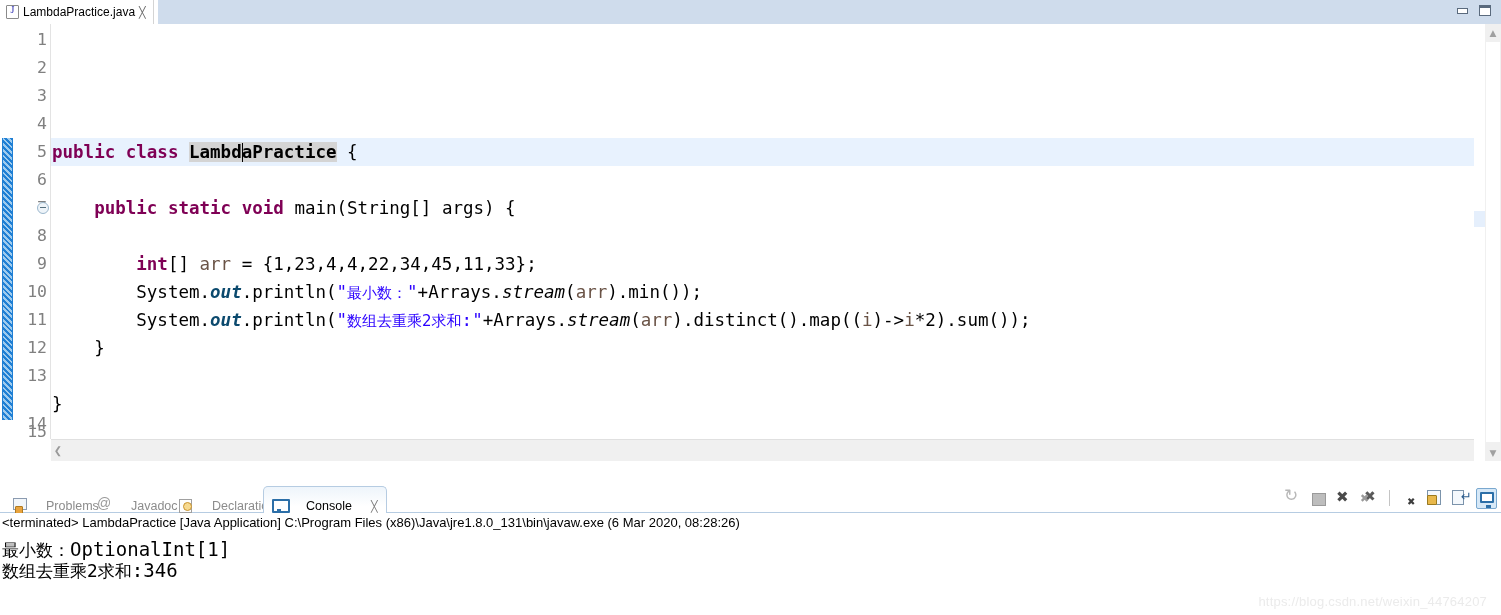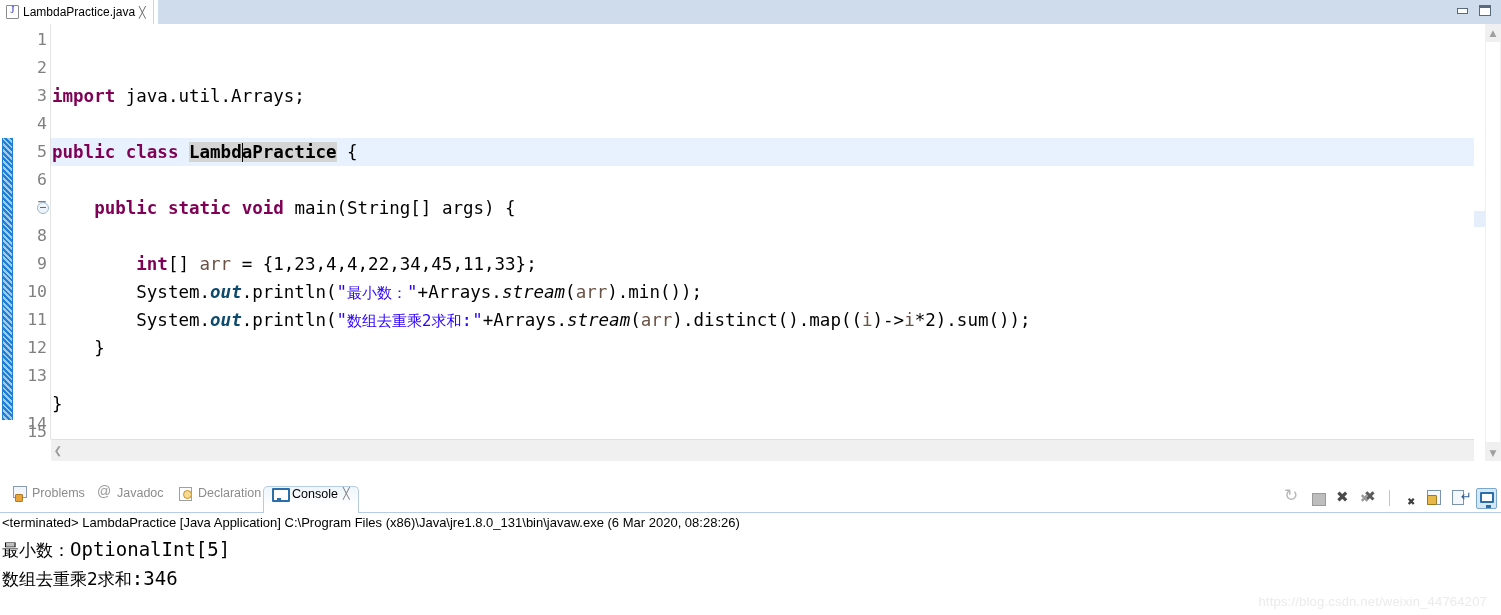--- a/index.html
+++ b/index.html
@@ -193,21 +193,21 @@
     position: absolute; left: 0; top: 483px; width: 1501px; height: 132px;
     background: #ffffff;
   }
   #views-tabbar {
     position: absolute; left: 0; top: 0; width: 1501px; height: 30px;
     background: #ffffff;
     border-bottom: 1px solid #b6cce2;
   }
   .view-tab {
     position: absolute; top: 3px; height: 27px;
-    display: flex; align-items: flex-start; gap: 5px;
+    display: flex; align-items: flex-end; gap: 19px;
     padding: 0 8px;
     font-size: 12.5px; color: #8c8c8c;
     white-space: nowrap; cursor: pointer;
   }
   .view-tab.active {
     color: #000000;
     background: #ffffff;
     border: 1px solid #b6cce2;
     border-bottom: none;
     border-top-left-radius: 5px; border-top-right-radius: 5px;
@@ -377,21 +377,20 @@
           <div class="lineno" style="top: 338px; padding-left: 8px;">13</div>
           <div class="lineno" style="top: 386px;">14</div>
           <div class="lineno" style="top: 394px;">15</div>
         </div>
       <div id="fold-col">
           <div class="fold-marker" style="top: 178px;"></div>
         </div>
 
       <div id="code-lines">
           <div class="code-line" style="top: 30px;">&nbsp;</div>
-          <div class="code-line" style="top: 58px;"><span class="tok-kw">import</span> <span class="tok-plain">java.util.Arrays;</span></div>
           <div class="code-line" style="top: 86px;">&nbsp;</div>
           <div class="code-line current" style="top: 114px;"><span class="tok-kw">public</span> <span class="tok-kw">class</span> <span class="occ-hl">Lambd<span class="caret"></span>aPractice</span> <span class="tok-plain">{</span></div>
           <div class="code-line" style="top: 142px;">&nbsp;</div>
           <div class="code-line" style="top: 170px;">    <span class="tok-kw">public</span> <span class="tok-kw">static</span> <span class="tok-kw">void</span> <span class="tok-plain">main(String[] args) {</span></div>
           <div class="code-line" style="top: 198px;">&nbsp;</div>
           <div class="code-line" style="top: 226px;">        <span class="tok-kw">int</span><span class="tok-plain">[] </span><span class="tok-local">arr</span><span class="tok-plain"> = {1,23,4,4,22,34,45,11,33};</span></div>
           <div class="code-line" style="top: 254px;">        <span class="tok-plain">System.</span><span class="tok-static">out</span><span class="tok-plain">.println(</span><span class="tok-str">"</span><span class="tok-str-cn">最小数：</span><span class="tok-str">"</span><span class="tok-plain">+Arrays.</span><span class="tok-staticm">stream</span><span class="tok-plain">(</span><span class="tok-local">arr</span><span class="tok-plain">).min());</span></div>
           <div class="code-line" style="top: 282px;">        <span class="tok-plain">System.</span><span class="tok-static">out</span><span class="tok-plain">.println(</span><span class="tok-str">"</span><span class="tok-str-cn">数组去重乘2求和</span><span class="tok-str">:"</span><span class="tok-plain">+Arrays.</span><span class="tok-staticm">stream</span><span class="tok-plain">(</span><span class="tok-local">arr</span><span class="tok-plain">).distinct().map((</span><span class="tok-local">i</span><span class="tok-plain">)-&gt;</span><span class="tok-local">i</span><span class="tok-plain">*2).sum());</span></div>
           <div class="code-line" style="top: 310px;">    <span class="tok-plain">}</span></div>
           <div class="code-line" style="top: 338px;">&nbsp;</div>
@@ -451,19 +450,19 @@
         <span class="tb-btn">
           <span class="gl-pin"></span>
         </span>
         <span class="tb-btn active">
           <span class="gl-display"></span>
         </span>
       </div>
 
     <div id="console-body">
       <div id="console-status">&lt;terminated&gt; LambdaPractice [Java Application] C:\Program Files (x86)\Java\jre1.8.0_131\bin\javaw.exe (6 Mar 2020, 08:28:26)</div>
-      <div class="console-out-line" id="out0" style="top:25px;"><span class="cjk">最小数：</span><span>OptionalInt[5]</span></div>
-      <div class="console-out-line" id="out1" style="top:54px;"><span class="cjk">数组去重乘2求和</span><span>:346</span></div>
+      <div class="console-out-line" id="out0" style="top:25px;"><span class="cjk">最小数：</span><span>OptionalInt[1]</span></div>
+      <div class="console-out-line" id="out1" style="top:46px;"><span class="cjk">数组去重乘2求和</span><span>:346</span></div>
     </div>
 
     <div id="watermark">https://blog.csdn.net/weixin_44764207</div>
   </div>
 </div>
 
 </body></html>

